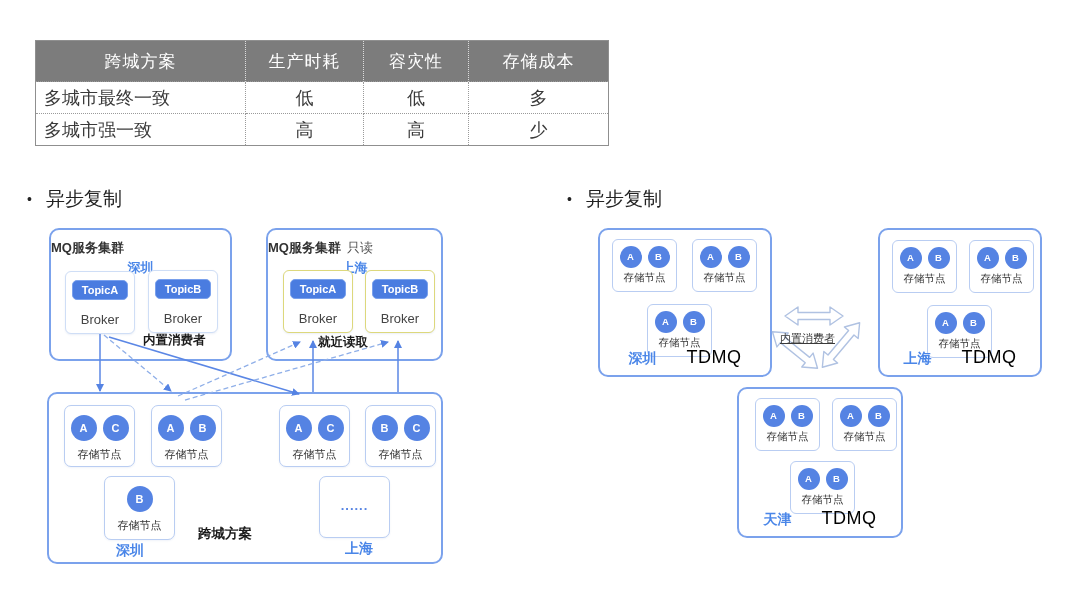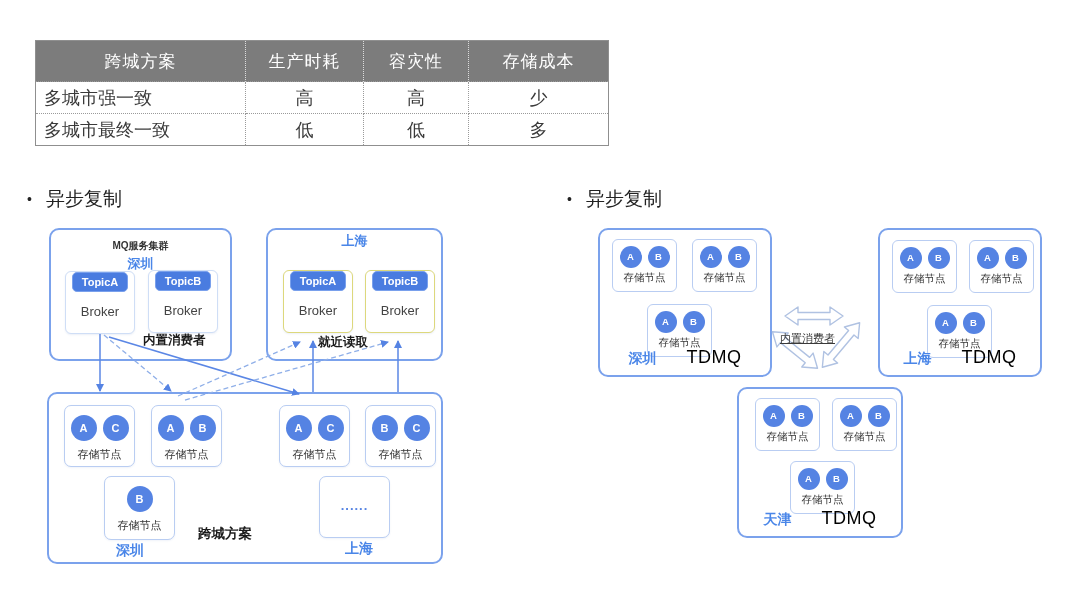--- a/index.html
+++ b/index.html
@@ -12,27 +12,27 @@
                 border-left:1px dotted #ddd;letter-spacing:1px;}
   #cmp-table th:first-child{border-left:none;}
   #cmp-table td{font-family:"Liberation Serif",serif;font-size:18px;color:#3a3a3a;height:29px;
                 border:1px dotted #9a9a9a;text-align:center;}
   #cmp-table td.c0{text-align:left;padding-left:8px;}
   
   .bullet-title{position:absolute;font-size:19px;color:#222;display:flex;align-items:center;gap:14px;}
   .bullet-dot{font-size:14px;color:#222;}
   
   .cluster-box{position:absolute;border:2px solid #7ba2ec;border-radius:10px;background:#fff;box-sizing:border-box;}
-  .mq-title{margin-top:9px;text-align:center;font-size:10px;font-weight:bold;color:#333;}
+  .mq-title{margin-top:9px;font-size:13px;font-weight:bold;color:#333;}
   .mq-title .readonly{font-weight:normal;color:#555;margin-left:6px;}
   .mq-city{text-align:center;font-size:13px;font-weight:bold;color:#4a86e8;margin-top:2px;}
   .broker-box{position:absolute;width:70px;height:63px;background:#fff;border:1.5px solid #cfdef6;
               border-radius:6px;text-align:center;box-shadow:0 1px 2px rgba(60,100,180,.10);box-sizing:border-box;}
   .broker-box.yellow{border-color:#ddd87c;}
-  .topic-pill{display:inline-block;margin-top:0;width:54px;padding:3px 0;background:#4a7ce0;
+  .topic-pill{display:inline-block;margin-top:8px;width:54px;padding:3px 0;background:#4a7ce0;
               border:1px solid #79a0ec;border-radius:5px;color:#fff;font-size:11px;font-weight:bold;}
   .broker-name{margin-top:12px;font-size:13px;color:#444;}
   .flow-label{position:absolute;font-size:12.5px;font-weight:bold;color:#1b1b1b;white-space:nowrap;}
   
   .store-node{position:absolute;width:71px;height:62px;background:#fff;border:1px solid #b9cdf2;
               border-radius:7px;text-align:center;box-shadow:0 1px 2px rgba(60,100,180,.08);box-sizing:border-box;}
   .circle{display:inline-block;width:26px;height:26px;line-height:26px;border-radius:50%;
           background:#5583e3;color:#fff;font-size:11px;font-weight:bold;margin:9px 3px 0 3px;}
   .node-label{font-size:11px;color:#333;margin-top:6px;}
   .dots{line-height:58px;color:#5583e3;font-weight:bold;font-size:13px;letter-spacing:1px;}
@@ -66,31 +66,31 @@
     <thead>
       <tr>
         <th>跨城方案</th>
         <th>生产时耗</th>
         <th>容灾性</th>
         <th>存储成本</th>
       </tr>
     </thead>
     <tbody>
       <tr>
+        <td class="c0">多城市最终一致</td>
+        <td>低</td>
+        <td>低</td>
+        <td>多</td>
+      </tr>
+      <tr>
         <td class="c0">多城市强一致</td>
         <td>高</td>
         <td>高</td>
         <td>少</td>
       </tr>
-      <tr>
-        <td class="c0">多城市最终一致</td>
-        <td>低</td>
-        <td>低</td>
-        <td>多</td>
-      </tr>
     </tbody>
   </table>
 
   <div class="bullet-title" style="left:27px;top:186px;">
     <span class="bullet-dot">•</span>
     <span>异步复制</span>
   </div>
   <div class="bullet-title" style="left:567px;top:186px;">
     <span class="bullet-dot">•</span>
     <span>异步复制</span>
@@ -104,20 +104,23 @@
       <div class="broker-name">Broker</div>
     </div>
     <div class="broker-box" style="left:97px;top:40px;">
       <span class="topic-pill">TopicB</span>
       <div class="broker-name">Broker</div>
     </div>
     <div class="flow-label" style="left:92px;top:102px;">内置消费者</div>
   </div>
 
   <div class="cluster-box" style="left:266px;top:228px;width:177px;height:133px;">
+    <div class="mq-title">
+      <span>MQ服务集群</span><span class="readonly">只读</span>
+    </div>
     <div class="mq-city">上海</div>
     <div class="broker-box yellow" style="left:15px;top:40px;">
       <span class="topic-pill">TopicA</span>
       <div class="broker-name">Broker</div>
     </div>
     <div class="broker-box yellow" style="left:97px;top:40px;">
       <span class="topic-pill">TopicB</span>
       <div class="broker-name">Broker</div>
     </div>
     <div class="flow-label" style="left:50px;top:104px;">就近读取</div>

